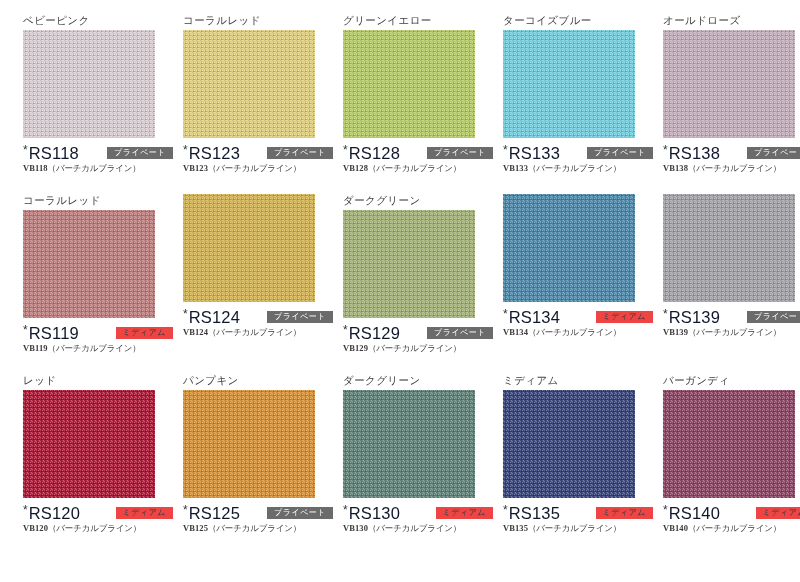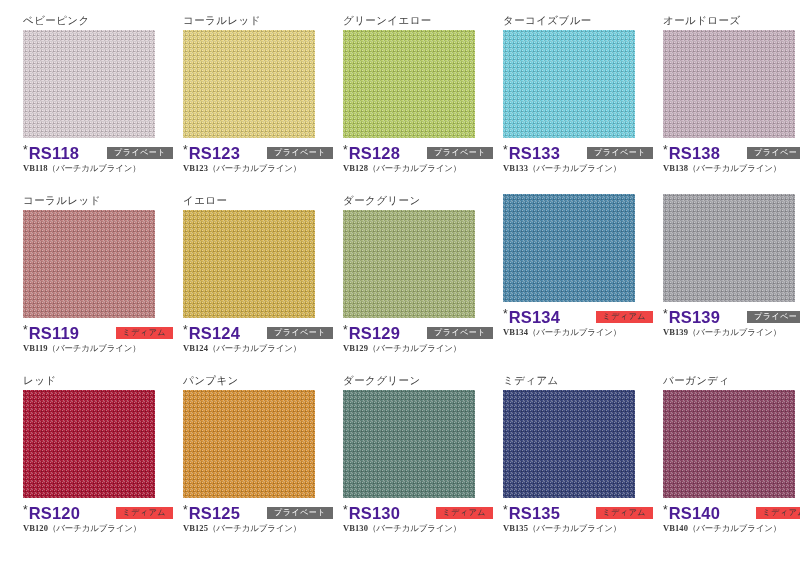--- a/index.html
+++ b/index.html
@@ -97,23 +97,23 @@
     color: #333333;
     margin-right: 1px;
     position: relative;
     top: -3px;
   }
 
   .code {
     font-size: 16.5px;
     line-height: 18px;
     letter-spacing: 0.2px;
-    color: #4c1d95;
+    color: #0f172a;
     font-family: "Liberation Sans", "DejaVu Sans", sans-serif;
-    font-weight: 700;
+    font-weight: 400;
   }
 
   .badge {
     margin-left: auto;
     font-size: 8px;
     line-height: 12px;
     height: 12px;
     padding: 0 7px;
     letter-spacing: 0.5px;
     white-space: nowrap;
@@ -219,21 +219,20 @@
         <div class="meta">
           <div class="code-line">
             <span class="asterisk">*</span>
             <span class="code">RS119</span>
             <span class="badge medium">ミディアム</span>
           </div>
           <div class="subcode"><span class="vb">VB119</span><span class="paren">（バーチカルブライン）</span></div>
         </div>
       </div>
       <div class="swatch-cell">
-        <div class="color-name">イエロー</div>
         <div class="fabric" style="background-color: rgb(220, 185, 79);"></div>
         <div class="meta">
           <div class="code-line">
             <span class="asterisk">*</span>
             <span class="code">RS124</span>
             <span class="badge private">プライベート</span>
           </div>
           <div class="subcode"><span class="vb">VB124</span><span class="paren">（バーチカルブライン）</span></div>
         </div>
       </div>

